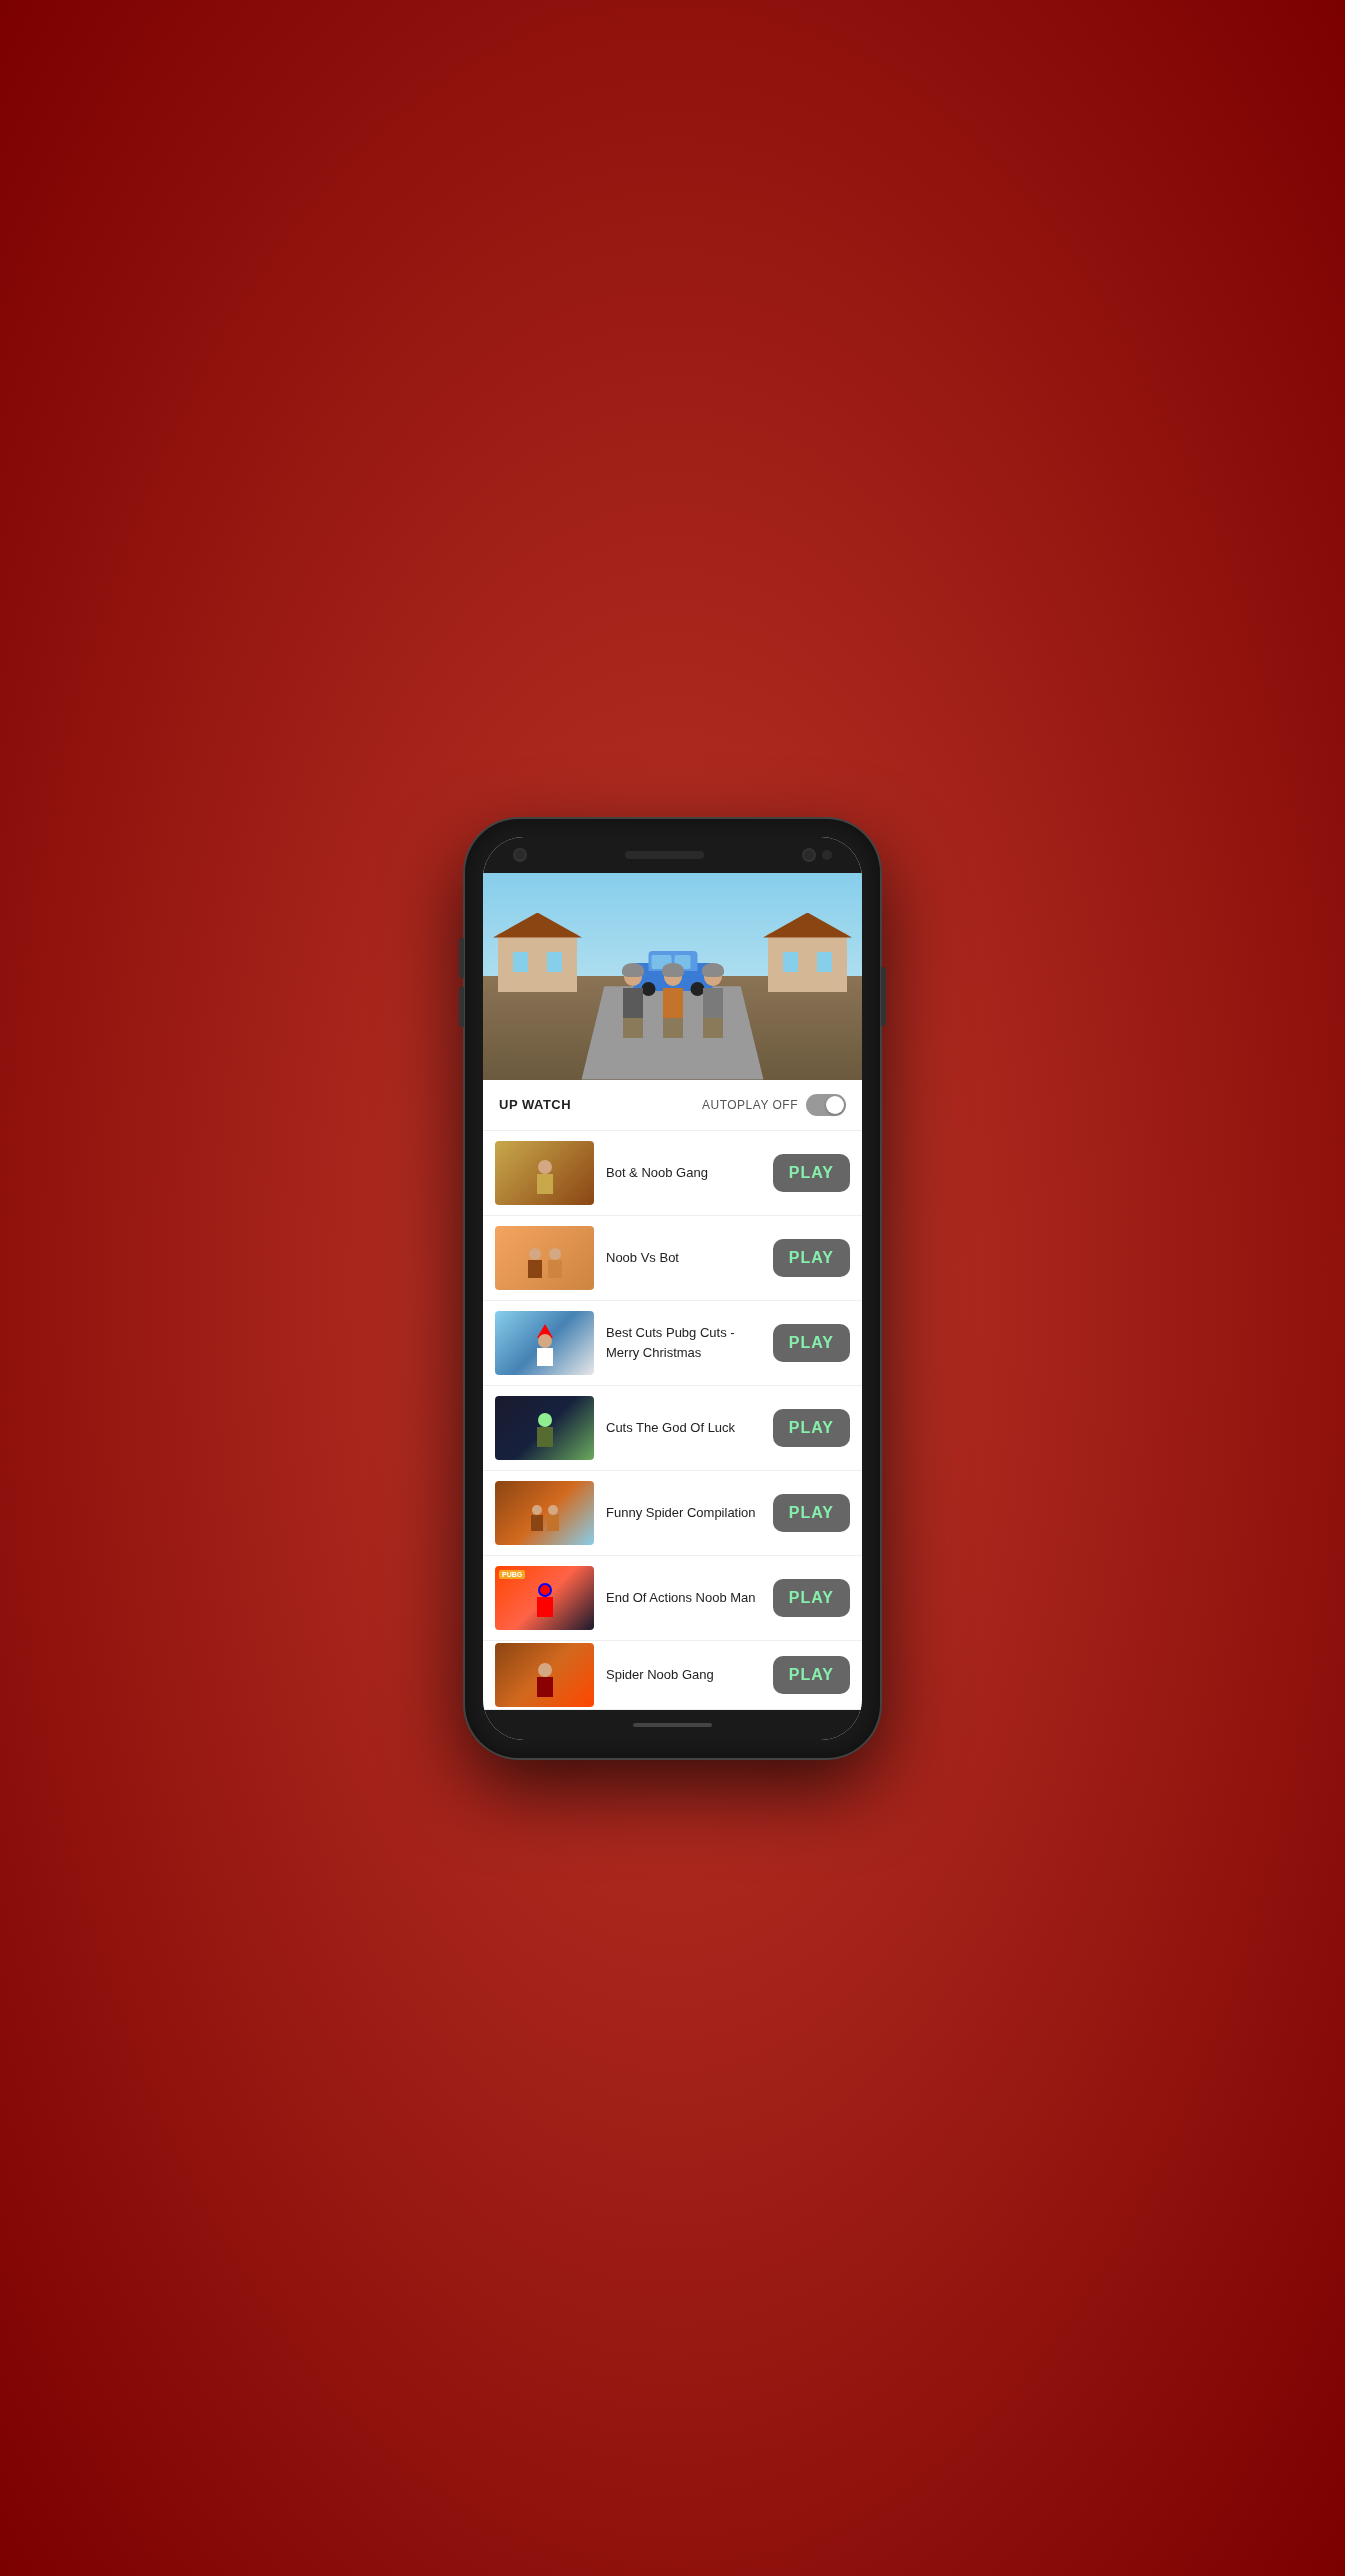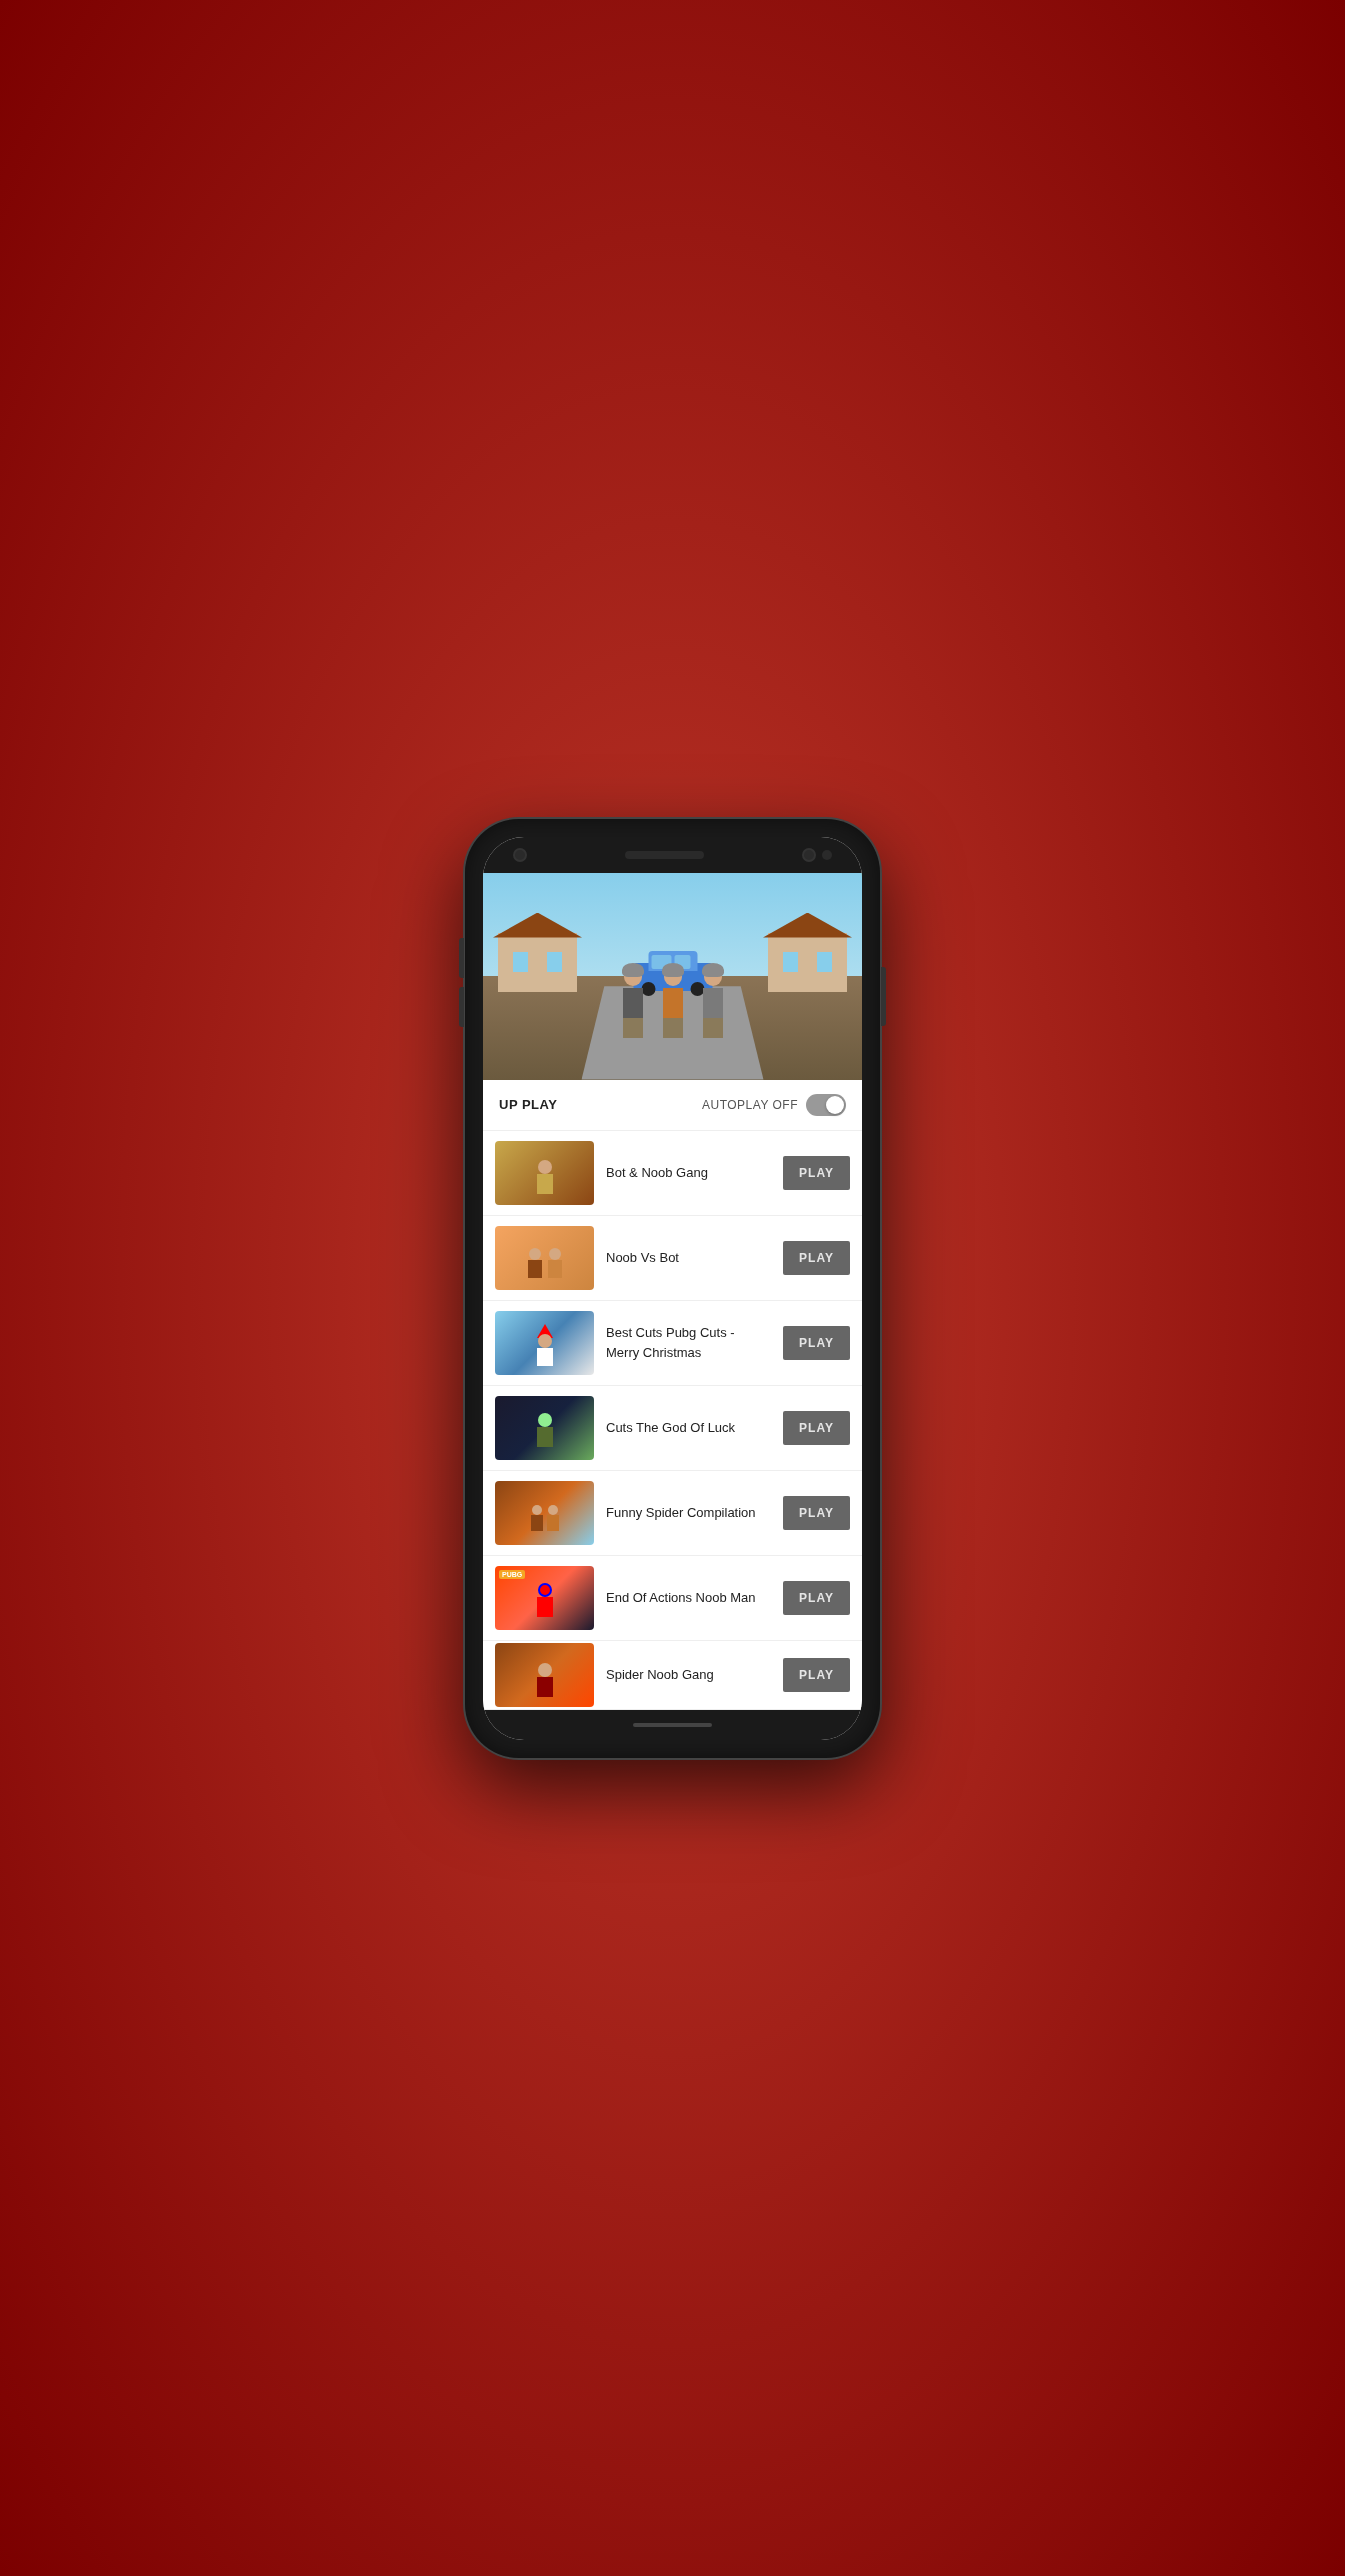--- a/index.html
+++ b/index.html
@@ -294,28 +294,28 @@
 
     .video-title {
       font-size: 13px;
       color: #222;
       line-height: 1.4;
       font-weight: 500;
     }
 
     .play-btn {
       background: #666;
-      color: #e5e5e5;
+      color: #86efac;
       border: none;
       padding: 10px 16px;
-      font-size: 12px;
+      font-size: 16px;
       font-weight: bold;
       letter-spacing: 1px;
       cursor: pointer;
-      border-radius: 2px;
+      border-radius: 10px;
       flex-shrink: 0;
     }
 
     
     .phone-bottom-bar {
       background: #1a1a1a;
       height: 30px;
       border-radius: 0 0 41px 41px;
       display: flex;
       align-items: center;
@@ -411,21 +411,21 @@
       <div style="position:absolute;top:40px;right:15px;width:79px;height:79px;">
         <div style="width:79px;height:59px;background:#d4b896;position:absolute;bottom:0;"></div>
         <div style="width:89px;height:25px;background:#8B4513;position:absolute;bottom:54px;left:-5px;clip-path:polygon(0%100%,50%0%,100%100%);"></div>
         <div style="width:15px;height:20px;background:#87CEEB;position:absolute;bottom:20px;left:15px;"></div>
         <div style="width:15px;height:20px;background:#87CEEB;position:absolute;bottom:20px;right:15px;"></div>
       </div>
     </div>
 
 
     <div class="up-next-bar">
-      <span class="up-next-label">UP PLAY</span>
+      <span class="up-next-label">UP WATCH</span>
       <div class="autoplay-section">
         <span class="autoplay-label">AUTOPLAY OFF</span>
         <div class="toggle-switch">
           <div class="toggle-knob"></div>
         </div>
       </div>
     </div>
 
     <div class="video-list">
 

